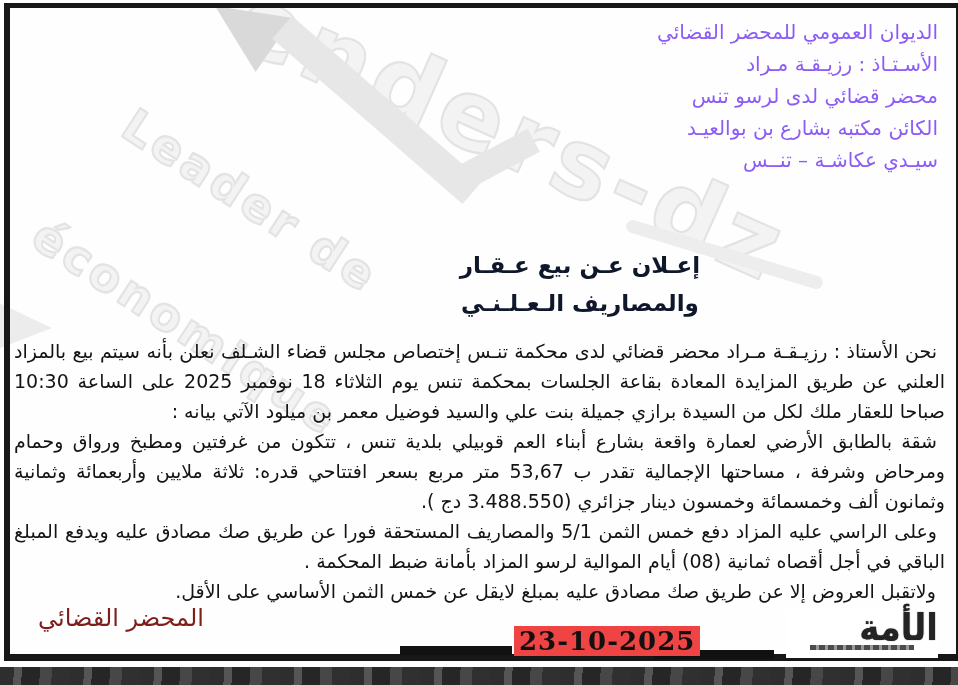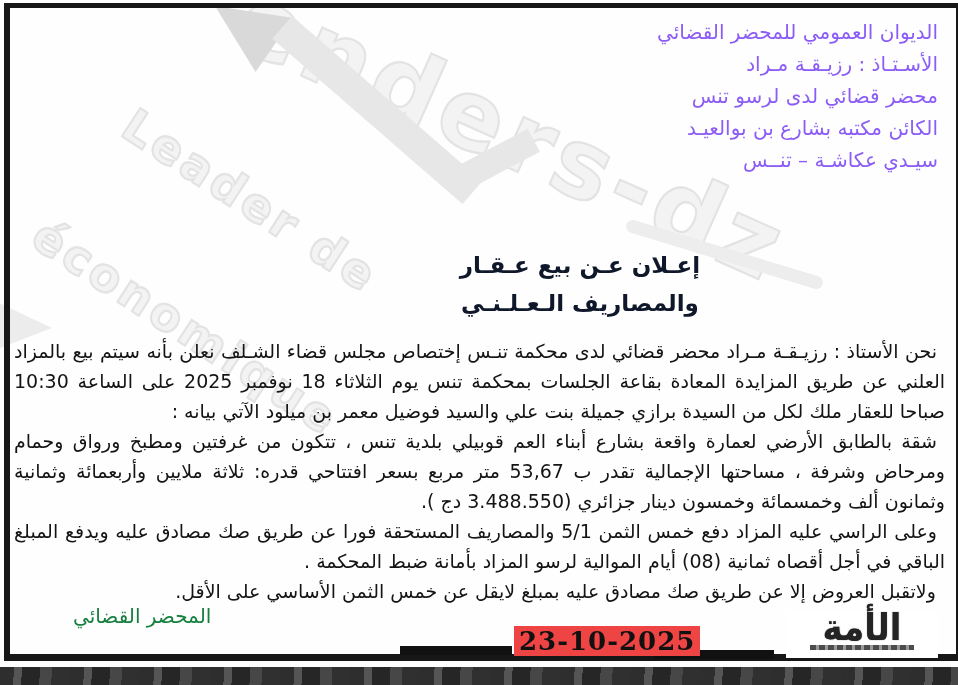--- a/index.html
+++ b/index.html
@@ -55,36 +55,36 @@
   .body-block{
     position:absolute;top:336px;left:14px;right:13px;z-index:3;
     direction:rtl;text-align:justify;
     font-size:19px;line-height:30px;color:#141414;
   }
   .body-block p{margin:0;text-indent:8px;}
   .body-block p.short-line{text-align:center;margin-left:160px;}
 
   .signature{
     position:absolute;top:604px;left:38px;z-index:3;
-    direction:rtl;font-size:20px;color:#15803d;margin-left:35px;
+    direction:rtl;font-size:24px;color:#7f1d1d;
   }
 
   
   .bar{position:absolute;background:#111;z-index:3;}
   .bar-left{left:400px;top:646px;width:112px;height:9px;}
   .bar-right{left:654px;top:650px;width:120px;height:9px;}
   .date-stamp{
     position:absolute;left:514px;top:626px;z-index:4;
     background:#ef4444;padding:0 5px;
     font-family:"DejaVu Serif",serif;font-weight:bold;
     font-size:26px;letter-spacing:1px;color:#111;
   }
   .logo{
     position:absolute;left:786px;top:610px;width:152px;height:48px;z-index:4;
-    background:#fff;text-align:center;direction:rtl;
+    background:#fff;text-align:right;direction:rtl;
   }
   .logo-text{
     font-size:34px;font-weight:bold;color:#242424;line-height:34px;
     text-shadow:0 0 1px #555;letter-spacing:2px;transform:scaleY(1.08);
     display:inline-block;
   }
   .logo-tagline-bar{
     margin:1px auto 0;width:104px;height:5px;
     background:repeating-linear-gradient(90deg,#4c4c4c 0 6px,#9a9a9a 6px 9px);
   }

